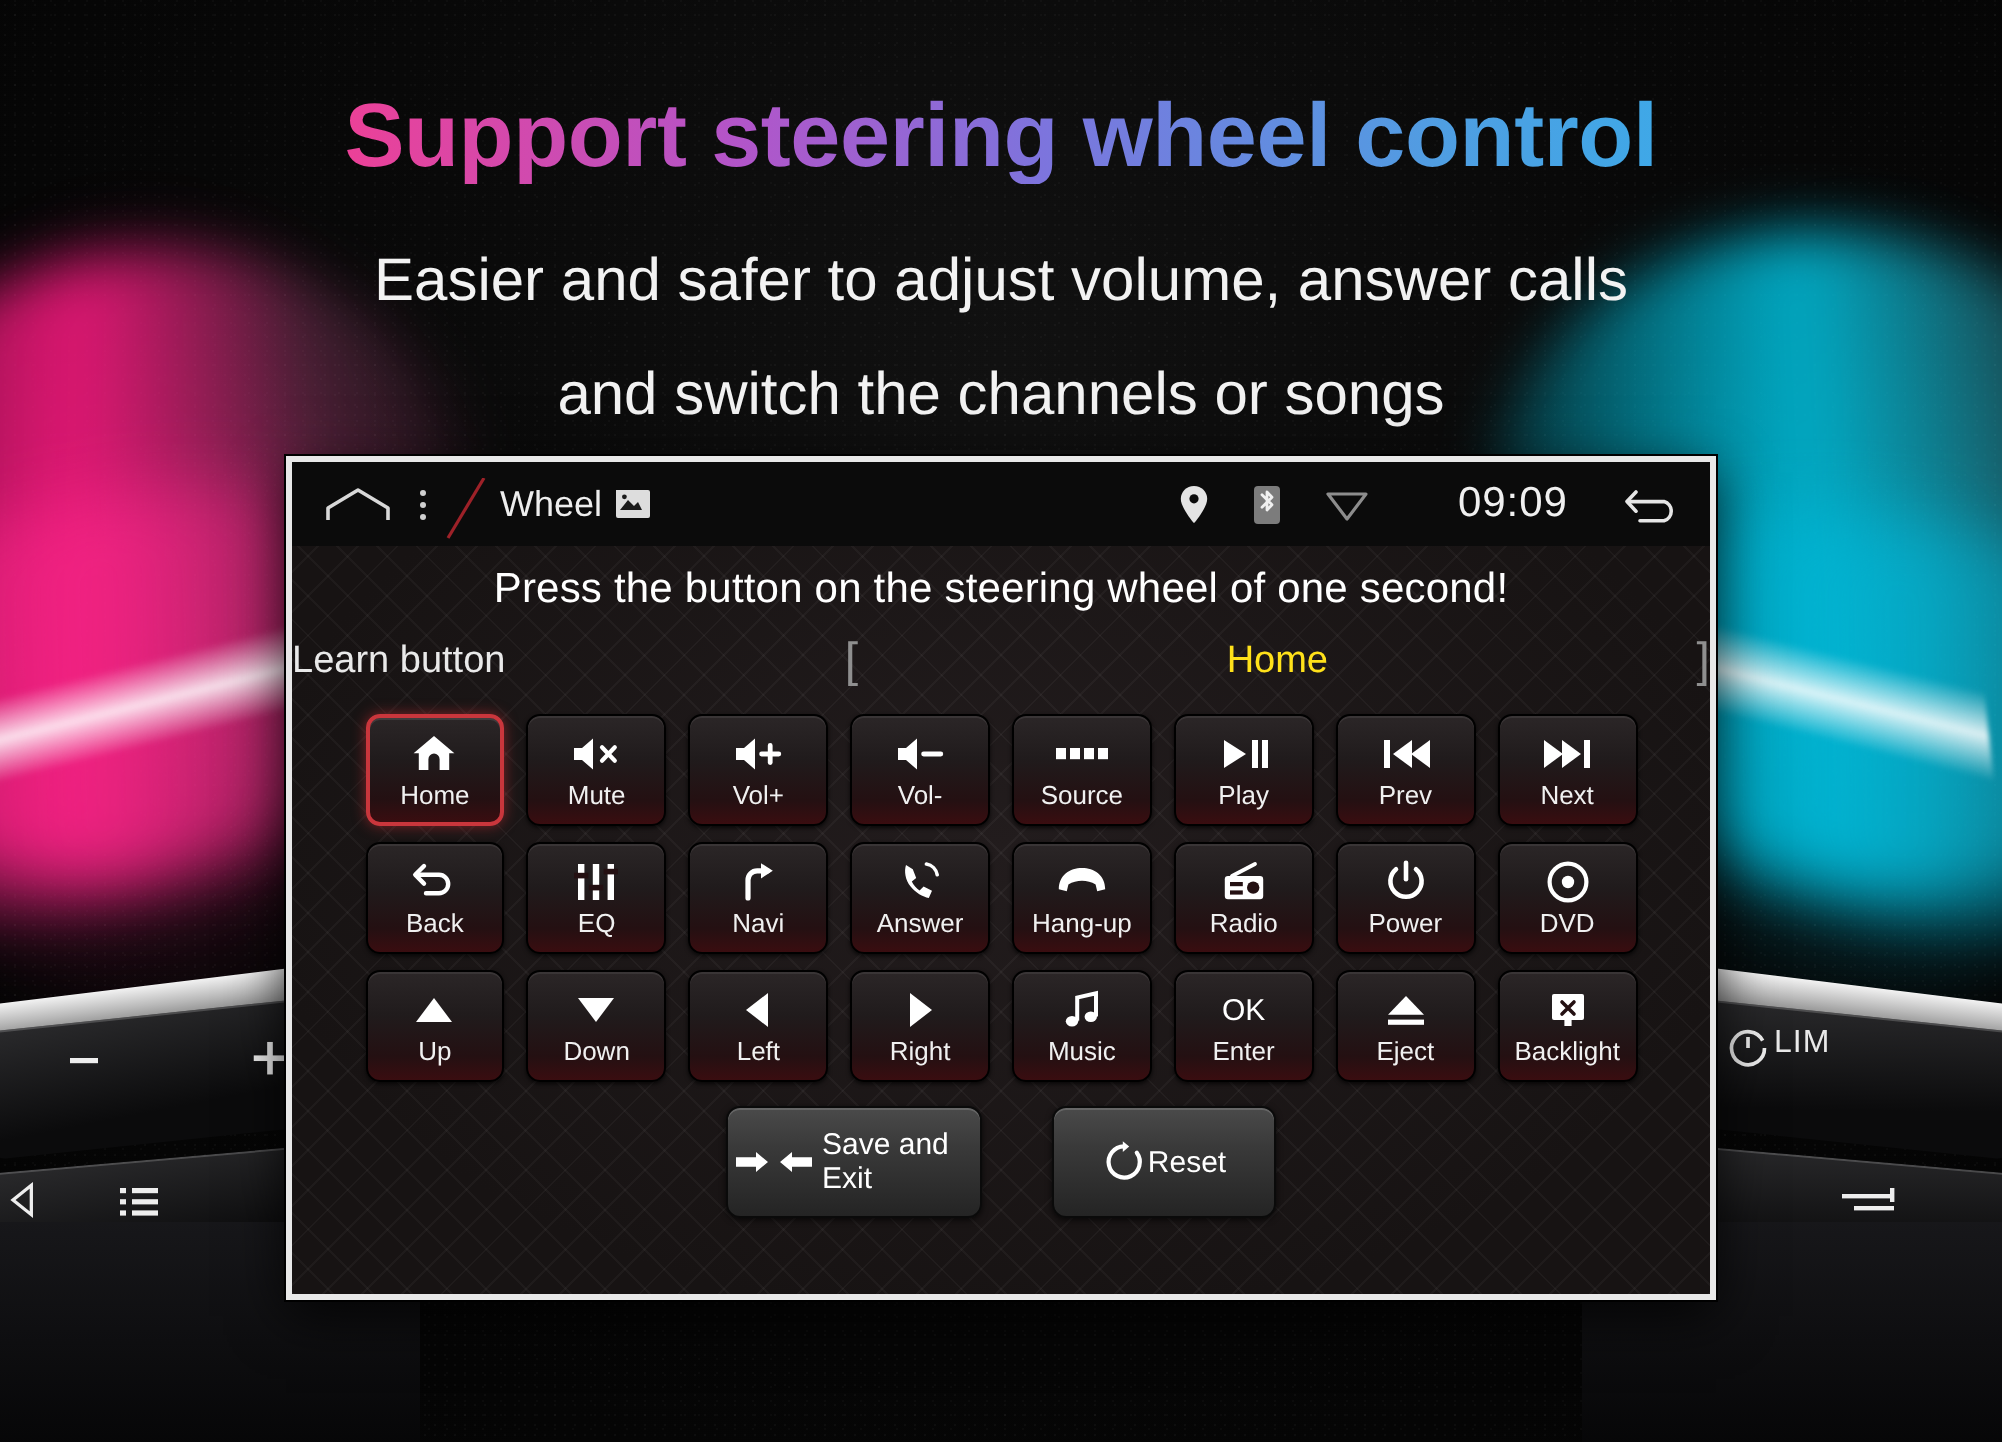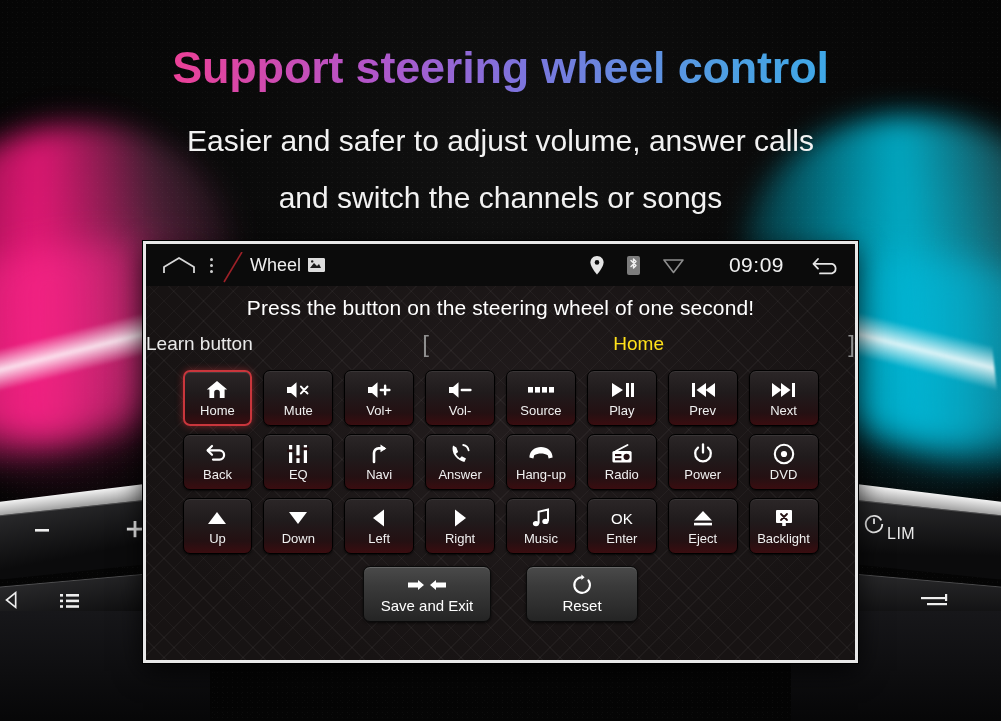--- a/index.html
+++ b/index.html
@@ -70,21 +70,21 @@
   .headline{position:absolute;top:44px;left:0;right:0;text-align:center;
     font-size:45px;font-weight:bold;letter-spacing:-.2px;
     background-image:linear-gradient(90deg,#ff2e7e 0%,#f53d8f 14%,#b255c9 37%,#7d74dd 52%,#4f9ee2 72%,#25b8ef 100%);
     -webkit-background-clip:text;background-clip:text;color:transparent;
     -webkit-text-fill-color:transparent;line-height:1.06;}
   .subhead{position:absolute;top:104px;left:0;right:0;text-align:center;
     color:#f2f2f2;font-size:30px;line-height:1.34;font-weight:400;}
   .subhead div{white-space:nowrap;margin-top:17px;}
 
   
-  .panel{position:absolute;left:143px;top:241px;width:715px;height:422px;
+  .panel{position:absolute;left:143px;top:228px;width:715px;height:422px;
      background:#111;border:3px solid #e8e8e8;box-sizing:border-box;
      box-shadow:0 0 0 1px #000, 0 8px 26px rgba(0,0,0,.8);}
   .screen{position:absolute;inset:0;overflow:hidden;background:#141112;}
 
   .statusbar{position:relative;height:42px;background:#0b0b0b;
      display:flex;align-items:center;padding:0 14px 0 16px;box-sizing:border-box;}
   .sb-left{display:flex;align-items:center;gap:0;}
   .home-glyph{width:34px;height:20px;position:relative;margin-right:6px;}
   .dots{width:18px;display:flex;flex-direction:column;align-items:center;gap:3px;margin-right:2px;}
   .dots i{width:3px;height:3px;background:#cfcfcf;border-radius:50%;display:block;}
@@ -116,21 +116,21 @@
      display:flex;flex-direction:column;align-items:center;justify-content:center;gap:2px;}
   .btn.sel{border:2px solid #c9363c;box-shadow:inset 0 1px 0 rgba(255,255,255,.1), 0 0 7px rgba(210,50,55,.55);}
   .btn .ic{height:24px;display:flex;align-items:center;justify-content:center;color:#fff;}
   .btn .lb{color:#f0f0f0;font-size:13px;line-height:1.05;text-align:center;}
   .btn .lb.two{font-size:13px;}
 
   .bottom-row{display:flex;justify-content:center;gap:35px;margin-top:12px;}
   .bbtn{width:112px;height:56px;border-radius:7px;box-sizing:border-box;
      background:linear-gradient(180deg,#4a4a4a 0%,#3a3a3a 35%,#242424 100%);
      border:1px solid #0a0a0a;box-shadow:inset 0 1px 0 rgba(255,255,255,.16),0 1px 3px rgba(0,0,0,.7);
-     display:flex;flex-direction:column;align-items:center;justify-content:center;gap:1px;}
+     display:flex;flex-direction:row;align-items:center;justify-content:center;gap:1px;}
   .bbtn .ic{height:22px;display:flex;align-items:center;color:#fff;}
   .bbtn .lb{color:#fff;font-size:15px;}
   .bbtn.wide{width:128px;}
 
   svg{display:block;}
 </style>
 </head>
 <body>
 
 <div class="stage">
@@ -175,21 +175,21 @@
     </svg>
   </div>
 
   <div class="wheel-hw right hw-right">
     <div class="chrome-bar"></div>
     <div class="pad" style="right:-10px;top:86px;width:180px;height:64px;transform:rotate(6deg);"></div>
     <div class="pad" style="right:-14px;top:158px;width:200px;height:62px;transform:rotate(5deg);"></div>
     <div class="dark-base"></div>
     <div class="hw-label hw-sub" style="left:2px;top:92px;">ES</div>
     <div class="hw-label hw-sub" style="left:0px;top:110px;">NCEL</div>
-    <div class="hw-label" style="left:96px;top:104px;">LIM</div>
+    <div class="hw-label" style="left:96px;top:92px;">LIM</div>
     <svg style="position:absolute;left:72px;top:92px;" width="22" height="22" viewBox="0 0 24 24">
         <path d="M20 8 A9 9 0 1 0 21 12" fill="none" stroke="#eee" stroke-width="2"></path>
         <path d="M12 12 L12 6" stroke="#eee" stroke-width="2"></path>
       </svg>
     <svg style="position:absolute;left:128px;top:170px;" width="34" height="20" viewBox="0 0 34 20">
         <g fill="#eee">
           <rect x="2" y="6" width="26" height="2.2"></rect>
           <rect x="8" y="12" width="20" height="2.2"></rect>
           <rect x="26" y="3" width="2.2" height="7"></rect>
         </g>

